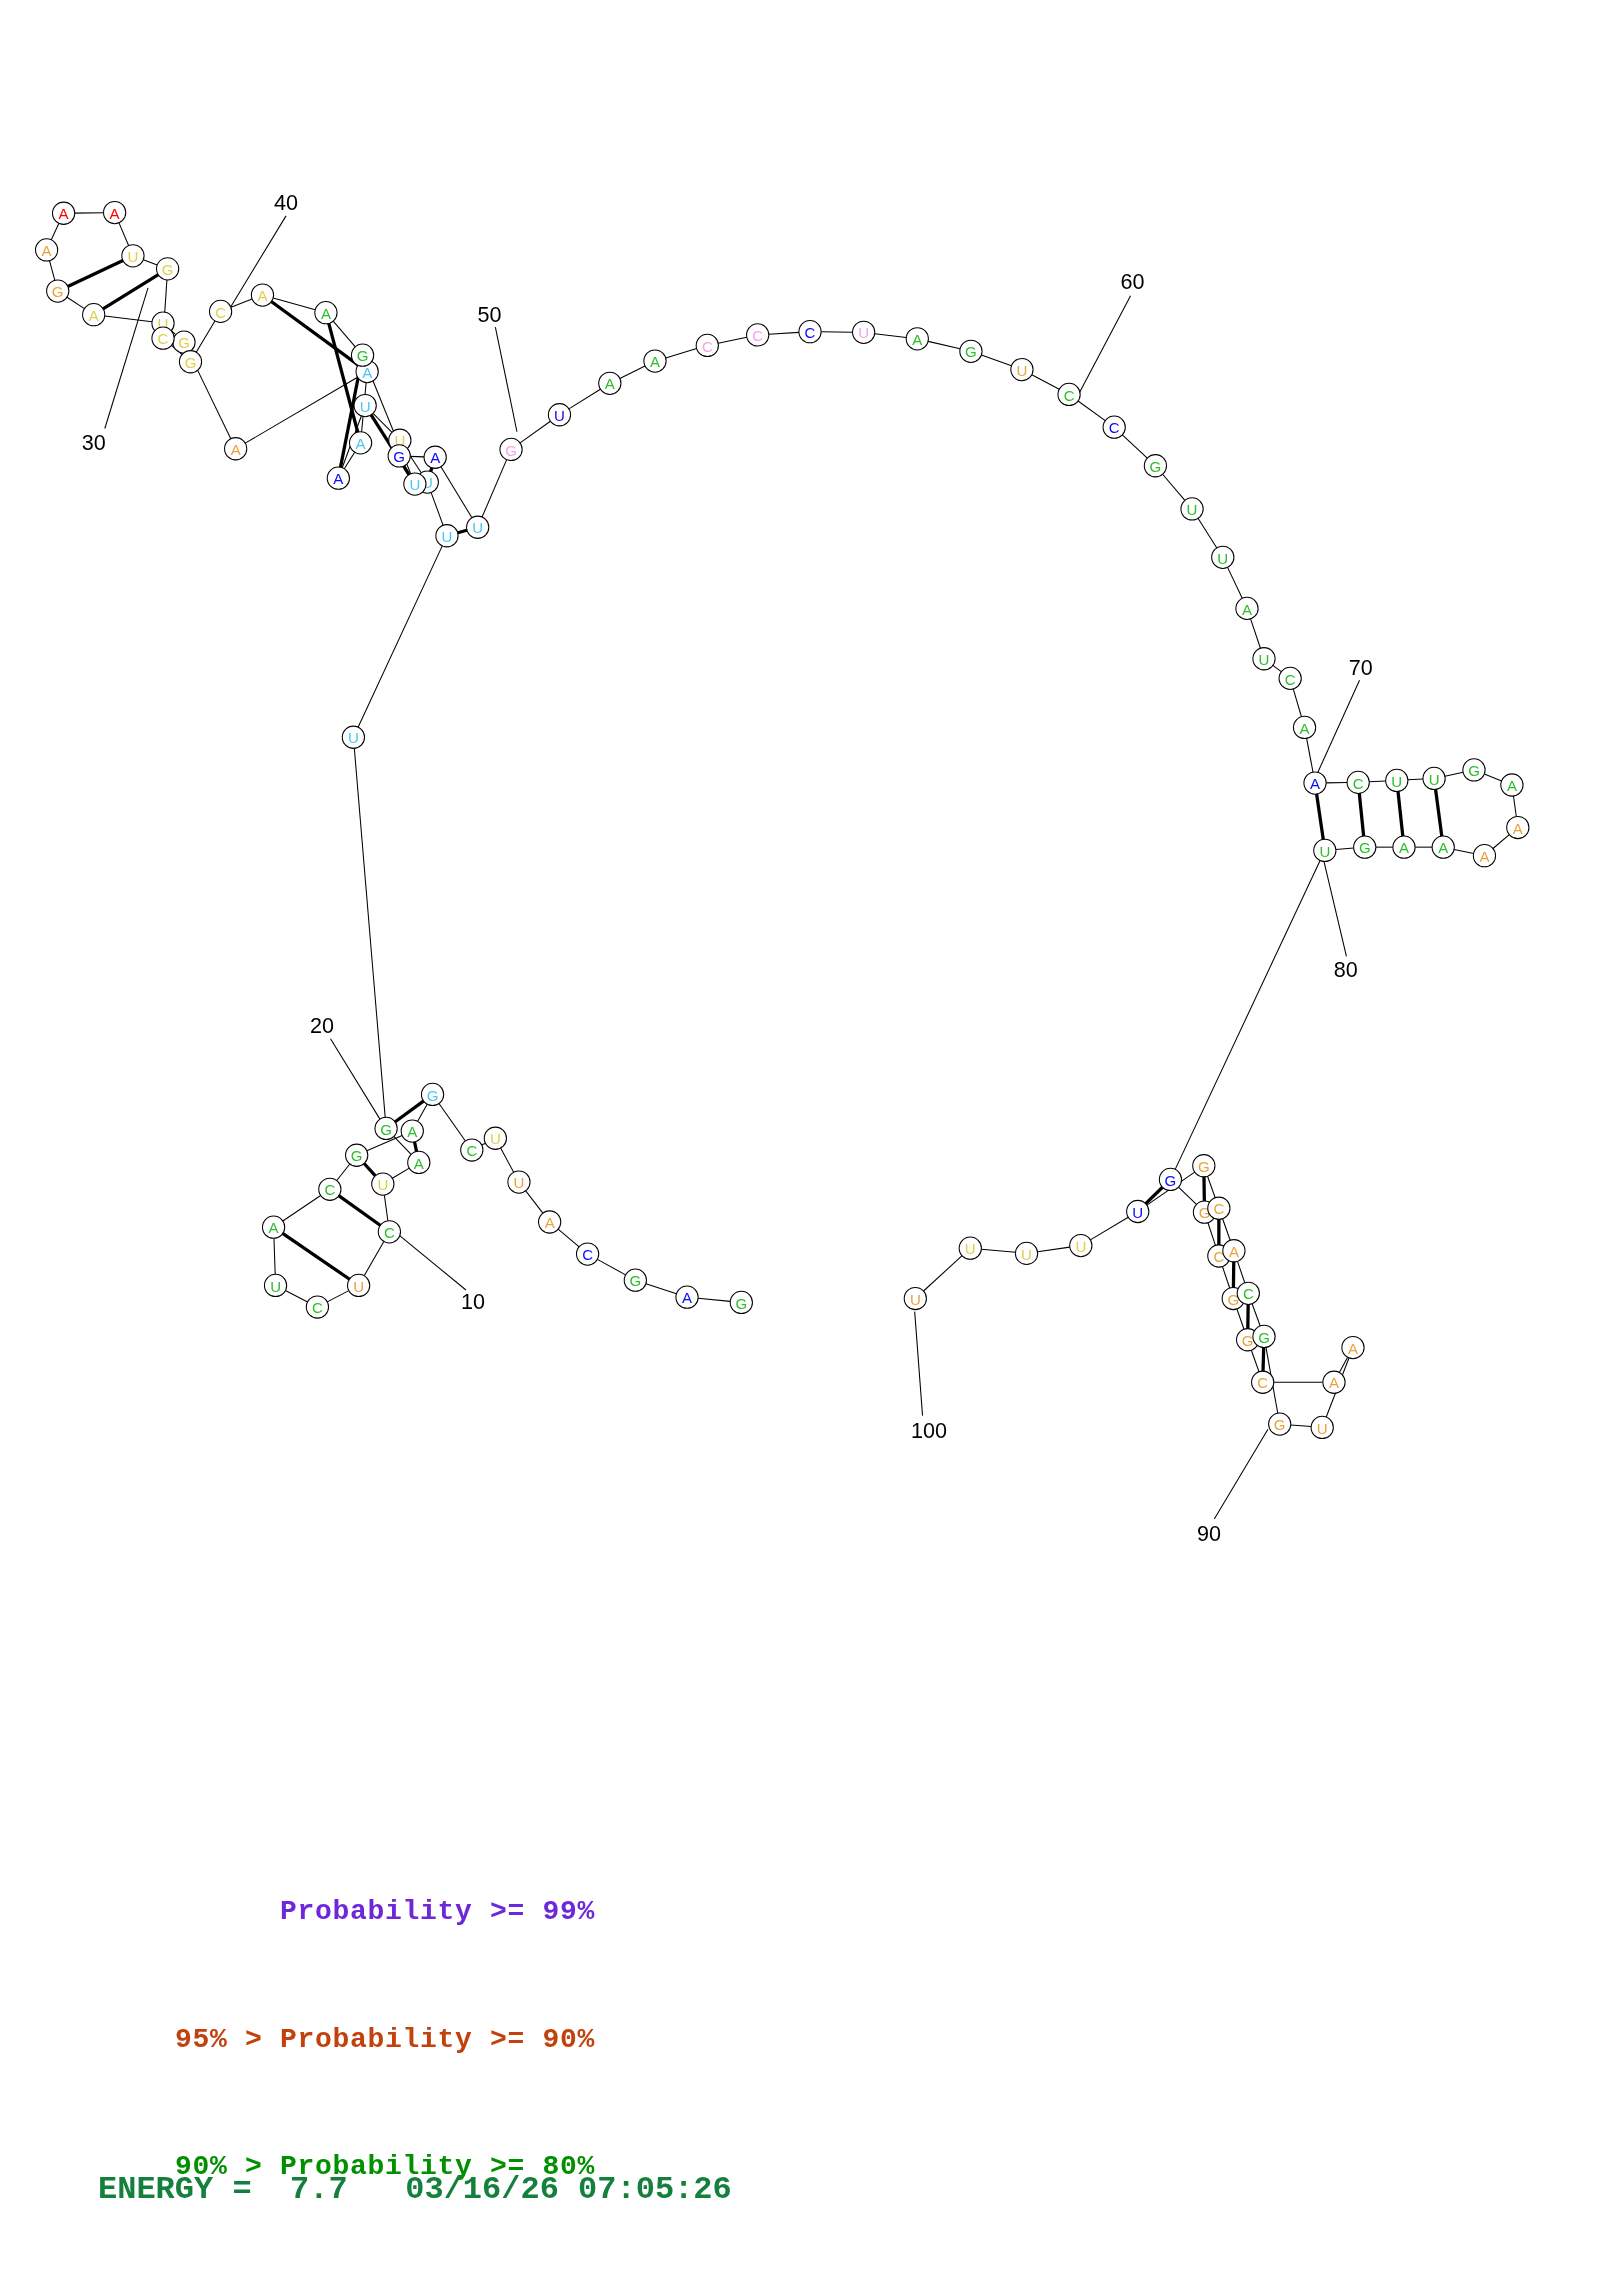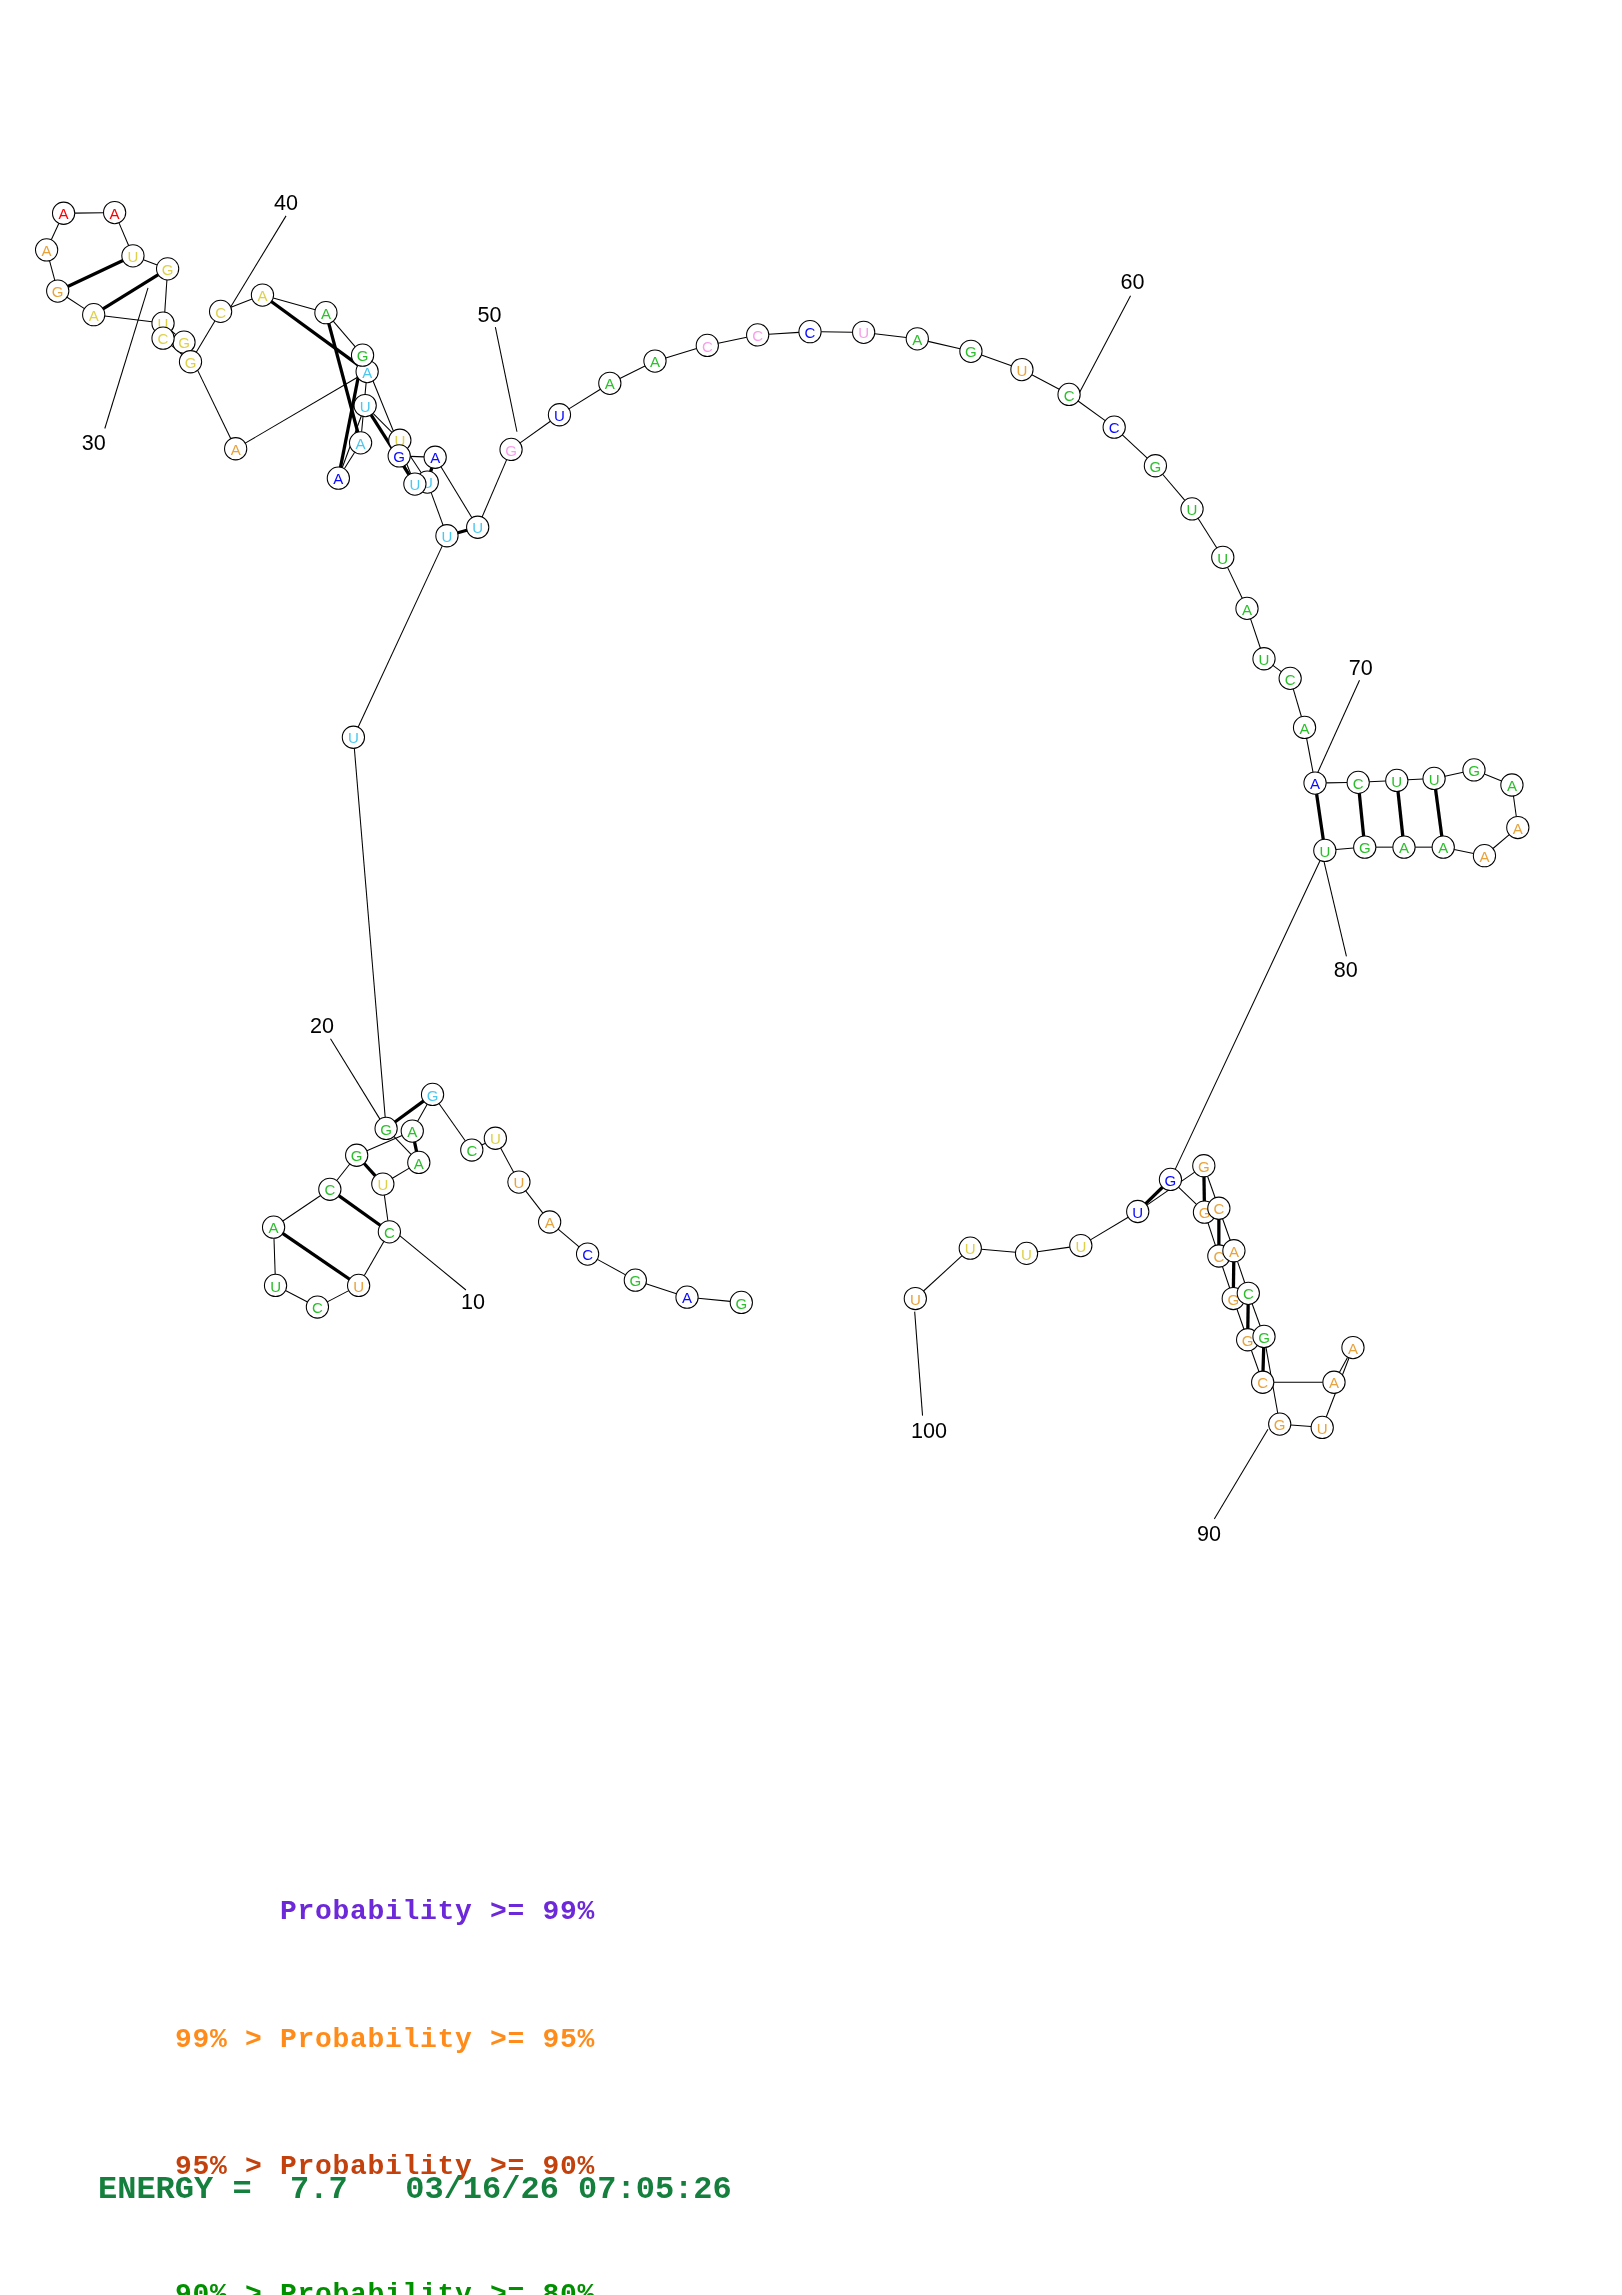--- a/index.html
+++ b/index.html
@@ -593,21 +593,20 @@
         <text class="num-label" x="2057" y="1482">80</text>
         <text class="num-label" x="492" y="1567">20</text>
         <text class="num-label" x="723" y="1990">10</text>
         <text class="num-label" x="1420" y="2186">100</text>
         <text class="num-label" x="1848" y="2344">90</text>
       </g>
   </svg>
 
   <div class="legend">
     <div class="legend-row" style="color: #6d28d9;">Probability &gt;= 99%</div>
-    <div class="legend-row" style="color: rgb(255, 140, 26);">99% &gt; Probability &gt;= 95%</div>
     <div class="legend-row" style="color: #c2410c;">95% &gt; Probability &gt;= 90%</div>
     <div class="legend-row" style="color: rgb(0, 144, 0);">90% &gt; Probability &gt;= 80%</div>
     
     
     
     
   </div>
 
   <div class="energy-row">ENERGY =  7.7   03/16/26 07:05:26</div>
 

